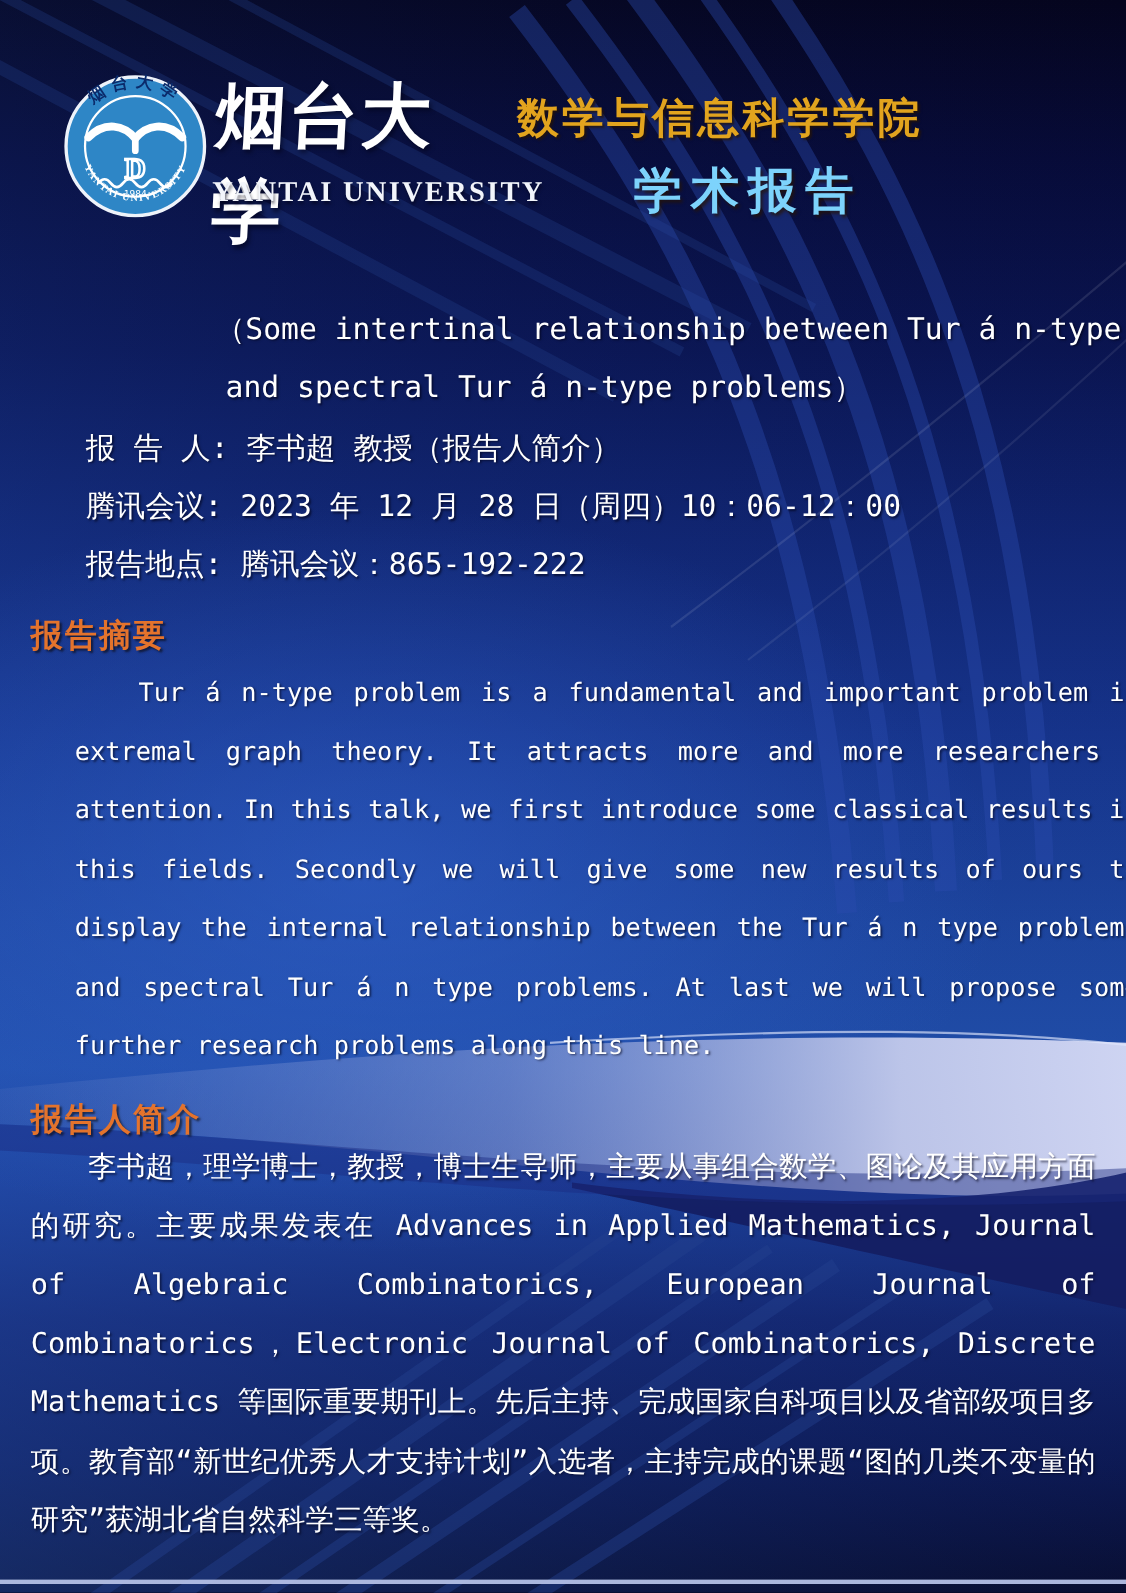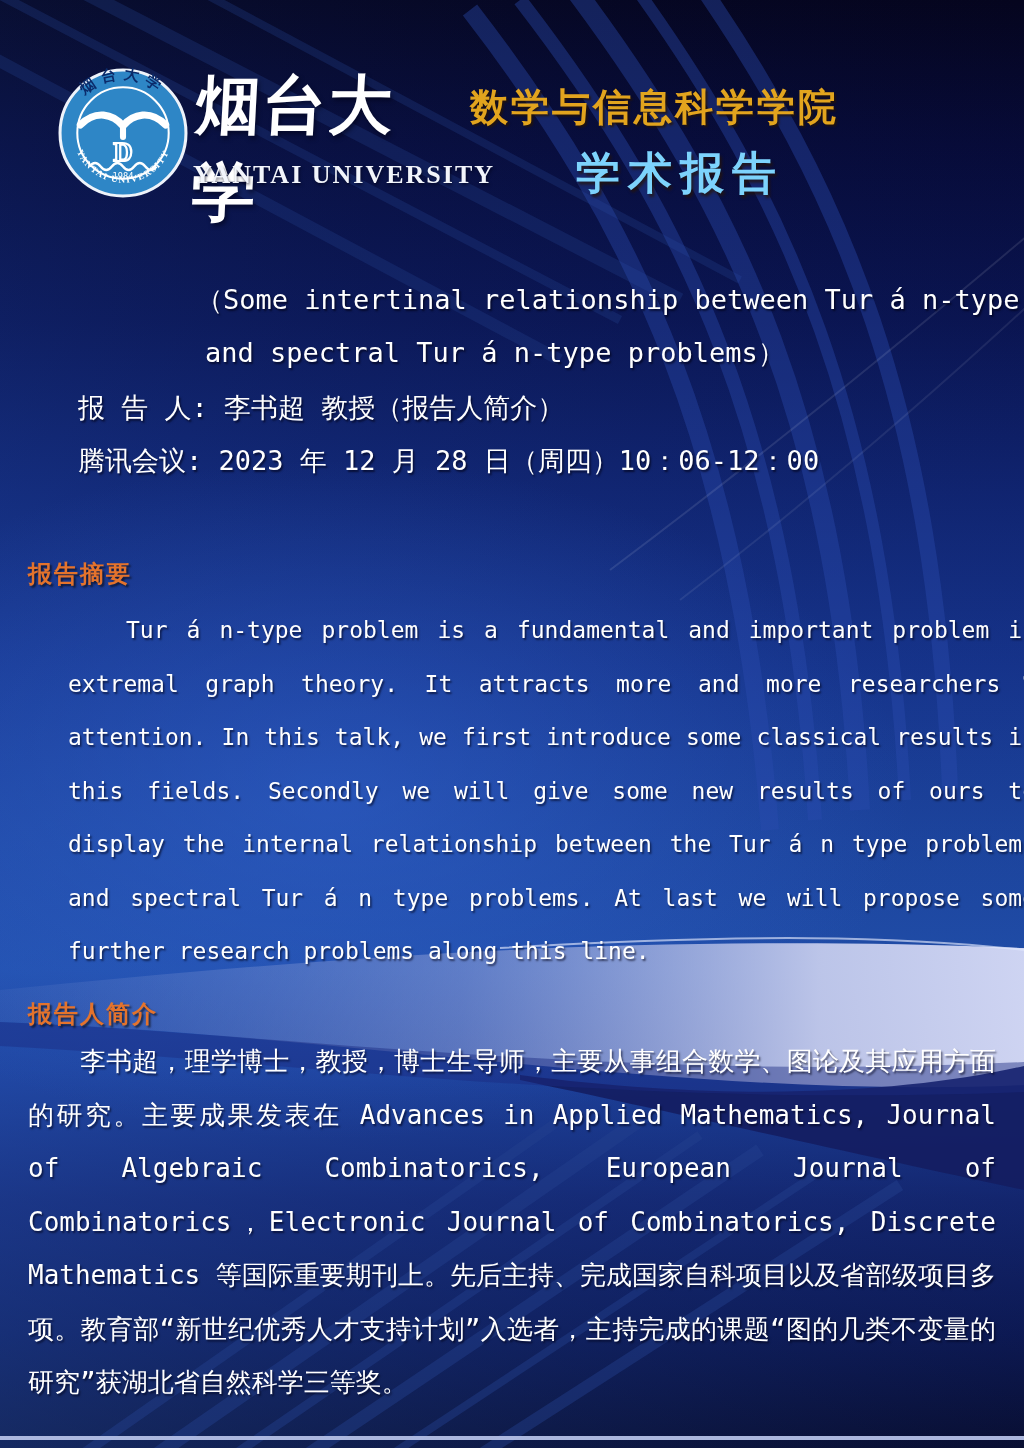--- a/index.html
+++ b/index.html
@@ -41,21 +41,21 @@
     position:absolute;left:78px;width:920px;
     font-size:27px;line-height:34px;white-space:nowrap;
     text-shadow:1.5px 1.5px 2px rgba(0,0,20,.65);
   }
   .r1{top:230px;} .r2{top:283px;margin-left:118px;} .r3{top:336px;margin-left:127px;}
   .r4{top:391px;} .r5{top:444px;} .r6{top:497px;}
   
   .sec-h{
     position:absolute;left:28px;
     font-family:"Liberation Sans",sans-serif;font-weight:700;
-    font-size:24px;letter-spacing:2px;color:#E4732C;
+    font-size:29px;letter-spacing:2px;color:#E4732C;
     text-shadow:2px 2px 2px rgba(10,5,0,.6);
   }
   .h-abs{top:558px;} .h-bio{top:998px;}
   
   .para{
     position:absolute;left:28px;width:968px;
     text-align:justify;color:#ffffff;
     text-shadow:1.5px 1.5px 2px rgba(0,0,20,.6);
   }
   .p-abs{top:604px;font-size:23px;line-height:53.5px;text-indent:58px;margin-left:40px;}
@@ -166,20 +166,21 @@
 
   <div class="uni-cn">烟台大学</div>
   <div class="uni-en">YANTAI UNIVERSITY</div>
   <div class="college">数学与信息科学学院</div>
   <div class="event">学术报告</div>
 
   <div class="row r2">（Some intertinal relationship between Tur á n-type problems</div>
   <div class="row r3">and spectral Tur á n-type problems）</div>
   <div class="row r4"><span>报 告 人: </span><span>李书超 教授（报告人简介）</span></div>
   <div class="row r5"><span>腾讯会议: </span><span>2023 年 12 月 28 日（周四）10：06-12：00</span></div>
+  <div class="row r6"><span>报告地点: </span><span>腾讯会议：865-192-222</span></div>
 
   <div class="sec-h h-abs">报告摘要</div>
   <div class="para p-abs">Tur á n-type problem is a fundamental and important problem in extremal graph theory. It attracts more and more researchers＇ attention. In this talk, we first introduce some classical results in this fields. Secondly we will give some new results of ours to display the internal relationship between the Tur á n type problems and spectral Tur á n type problems. At last we will propose some further research problems along this line.</div>
 
   <div class="sec-h h-bio">报告人简介</div>
   <div class="para p-bio">李书超，理学博士，教授，博士生导师，主要从事组合数学、图论及其应用方面的研究。主要成果发表在 Advances in Applied Mathematics, Journal of Algebraic Combinatorics, European Journal of Combinatorics，Electronic Journal of Combinatorics, Discrete Mathematics 等国际重要期刊上。先后主持、完成国家自科项目以及省部级项目多项。教育部“新世纪优秀人才支持计划”入选者，主持完成的课题“图的几类不变量的研究”获湖北省自然科学三等奖。</div>
 
   <div class="bottom-line"></div>
 </div>
 

